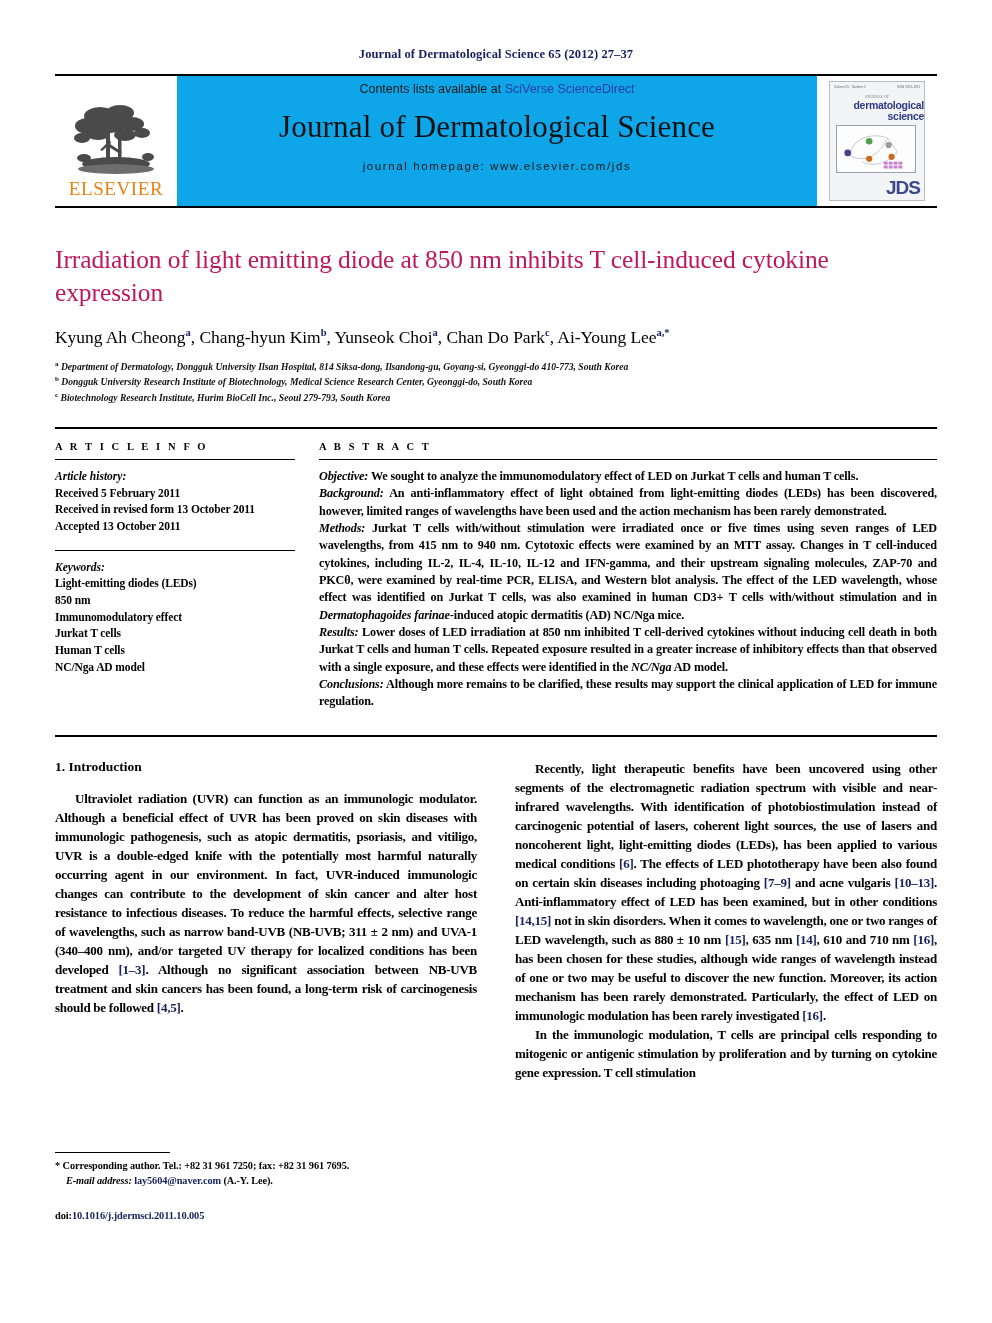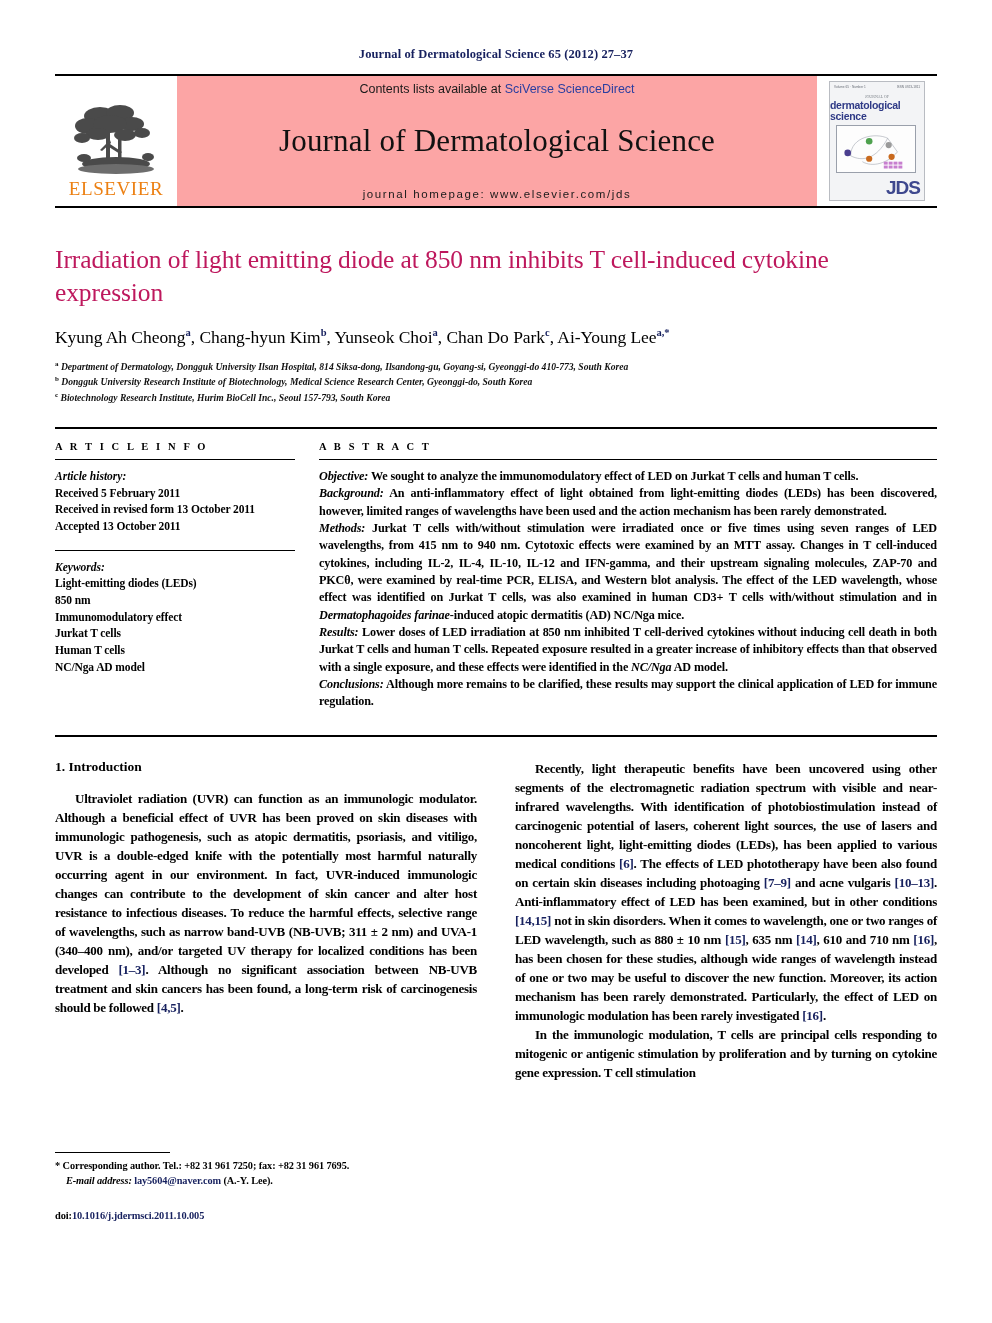--- a/index.html
+++ b/index.html
@@ -61,25 +61,25 @@
     font-family: "Liberation Serif", serif;
     font-size: 19px;
     letter-spacing: 0.6px;
     color: #ec8013;
     font-weight: 400;
     line-height: 1;
     margin-top: 1px;
   }
   .center-cell {
     flex: 1 1 auto;
-    background: #fca5a5;
+    background: #0ea5e9;
     display: flex;
     flex-direction: column;
     align-items: center;
-    justify-content: space-between;
+    justify-content: flex-start;
     position: relative;
   }
   .contents-line {
     font-family: "Liberation Sans", sans-serif;
     font-size: 12.5px;
     color: #1a1a1a;
     margin-top: 6px;
   }
   .contents-line a {
     color: #2b3ea0;
@@ -124,21 +124,21 @@
     font-family: "Liberation Sans", sans-serif;
   }
   .cover-smalltitle {
     text-align: center;
     font-size: 4px;
     color: #7b8088;
     font-family: "Liberation Serif", serif;
     margin-top: 5px;
   }
   .cover-name {
-    text-align: left;
+    text-align: right;
     font-family: "Liberation Sans", sans-serif;
     font-size: 10.5px;
     font-weight: bold;
     color: #2f3a86;
     line-height: 1.02;
     letter-spacing: -0.3px;
     margin-top: 1px;
   }
   .cover-name span { display: block; }
   .cover-diagram {
@@ -418,21 +418,21 @@
   <div class="title-block">
     <h1 class="paper-title">Irradiation of light emitting diode at 850 nm inhibits T cell-induced cytokine expression</h1>
 
     <div class="authors">
       <span>Kyung Ah Cheong</span><sup>a</sup>, <span>Chang-hyun Kim</span><sup>b</sup>, <span>Yunseok Choi</span><sup>a</sup>, <span>Chan Do Park</span><sup>c</sup>, <span>Ai-Young Lee</span><sup>a,*</sup>
     </div>
 
     <div class="affils">
       <div><sup>a</sup> <span>Department of Dermatology, Dongguk University Ilsan Hospital, 814 Siksa-dong, Ilsandong-gu, Goyang-si, Gyeonggi-do 410-773, South Korea</span></div>
       <div><sup>b</sup> <span>Dongguk University Research Institute of Biotechnology, Medical Science Research Center, Gyeonggi-do, South Korea</span></div>
-      <div><sup>c</sup> <span>Biotechnology Research Institute, Hurim BioCell Inc., Seoul 157-793, South Korea</span></div>
+      <div><sup>c</sup> <span>Biotechnology Research Institute, Hurim BioCell Inc., Seoul 279-793, South Korea</span></div>
     </div>
   </div>
 
   <div class="info-abstract">
 
     <div class="info-col">
       <div class="sec-label">A R T I C L E  I N F O</div>
       <div class="rule"></div>
       <div class="info-head">Article history:</div>
       <div class="info-line">Received 5 February 2011</div>

